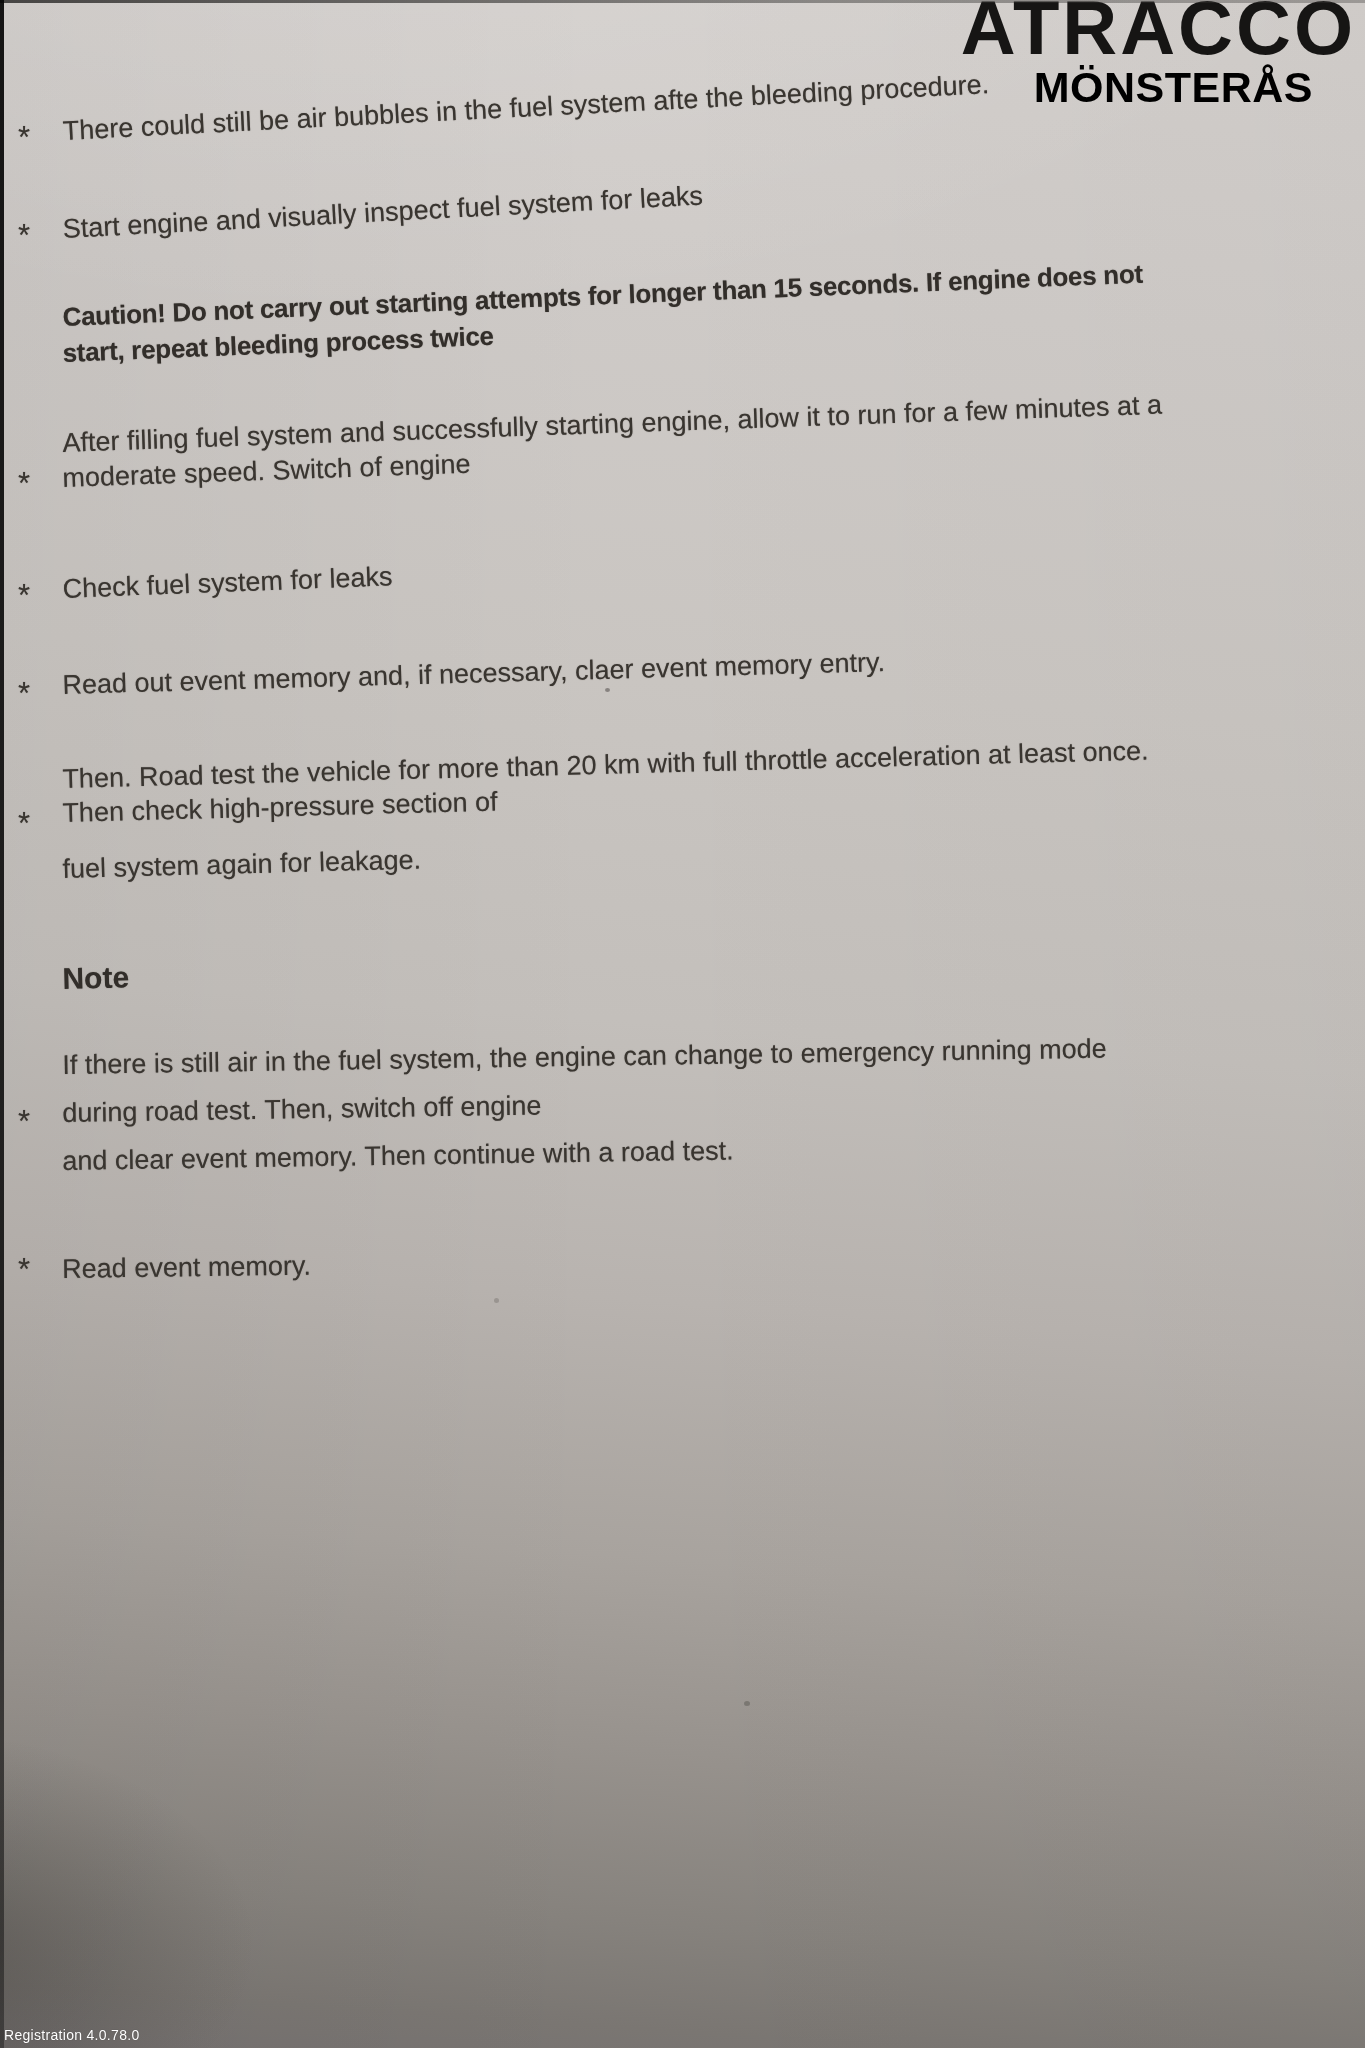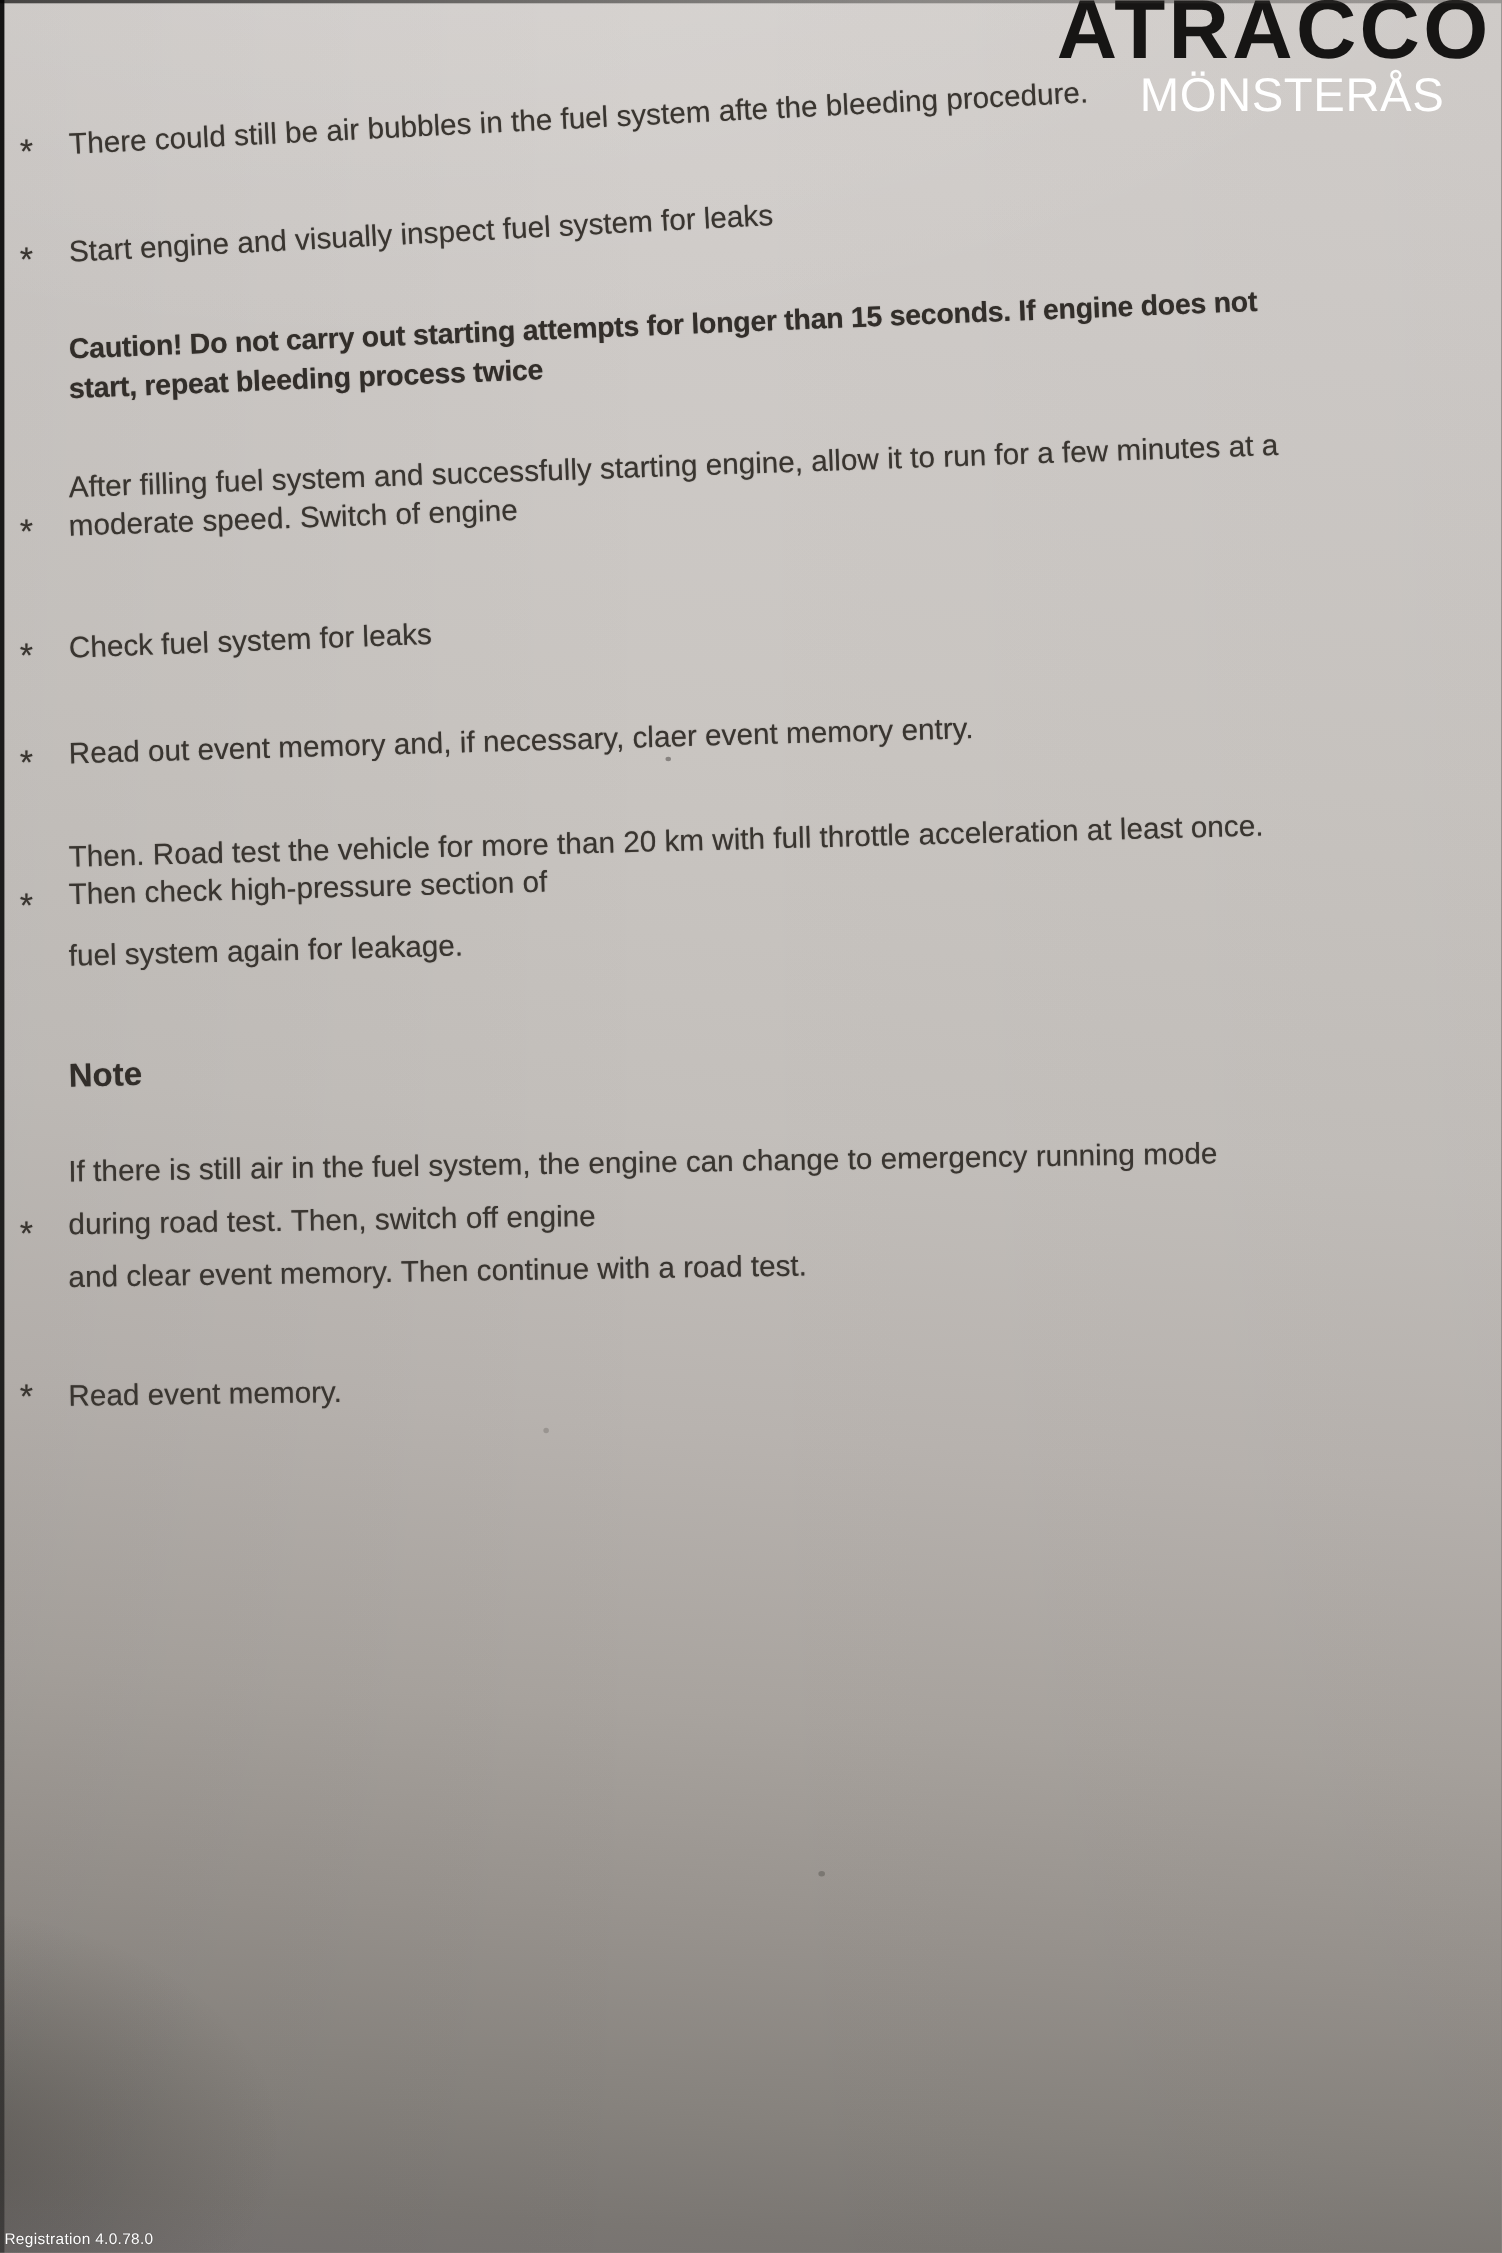--- a/index.html
+++ b/index.html
@@ -66,22 +66,22 @@
     text-shadow:0 0 1px rgba(58,53,48,0.5);
   }
   .logo{position:absolute;top:0;right:0;z-index:4;text-align:right;}
   .logo-title{
     position:absolute;top:-10px;right:9px;
     font-size:76px;font-weight:bold;letter-spacing:3px;line-height:1;
     color:#161514;white-space:nowrap;
   }
   .logo-subtitle{
     position:absolute;top:66px;right:52px;
-    font-size:43px;font-weight:normal;letter-spacing:0.5px;line-height:1;
-    color:#ffffff;white-space:nowrap;
+    font-size:43px;font-weight:bold;letter-spacing:0.5px;line-height:1;
+    color:#000000;white-space:nowrap;
   }
   .registration{
     position:absolute;left:4px;bottom:5px;z-index:6;
     font-size:14px;color:#ffffff;letter-spacing:0.3px;
     text-shadow:0 0 1px rgba(0,0,0,0.4);
   }
   .speck{position:absolute;border-radius:50%;background:rgba(55,52,48,0.45);z-index:4;}
 </style>
 </head>
 <body>

